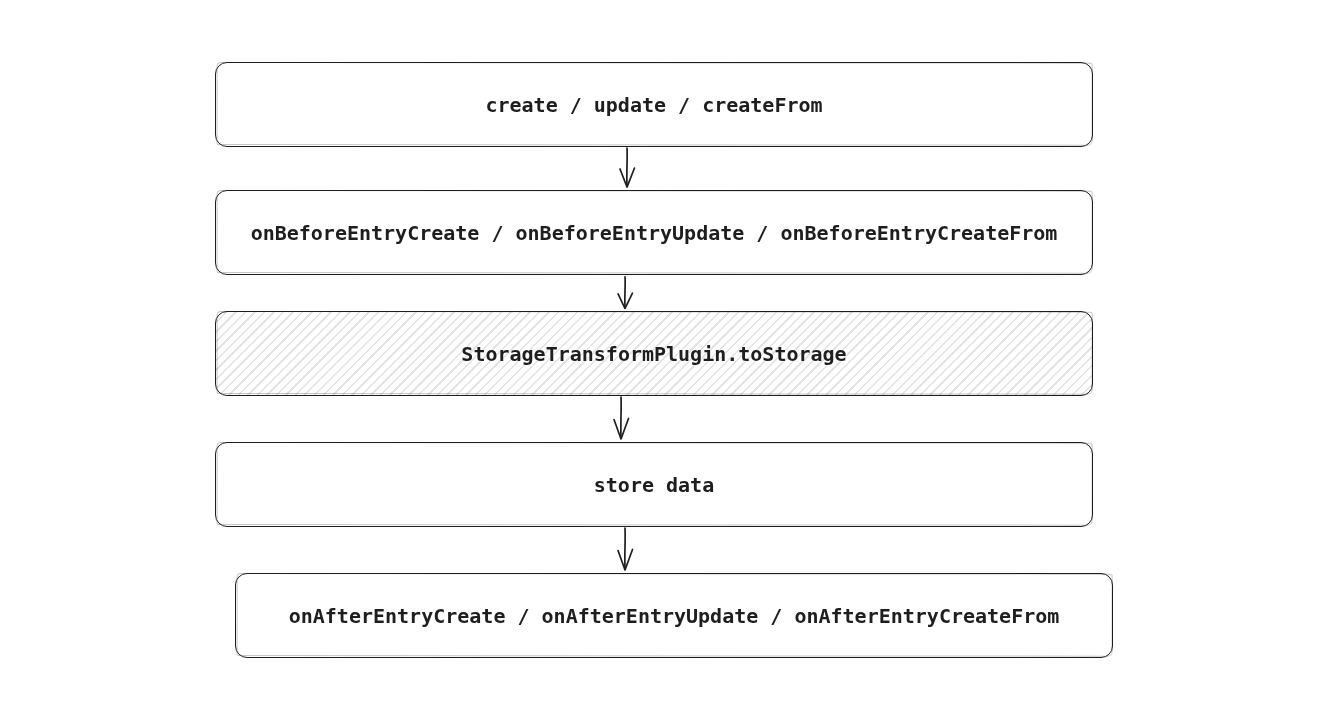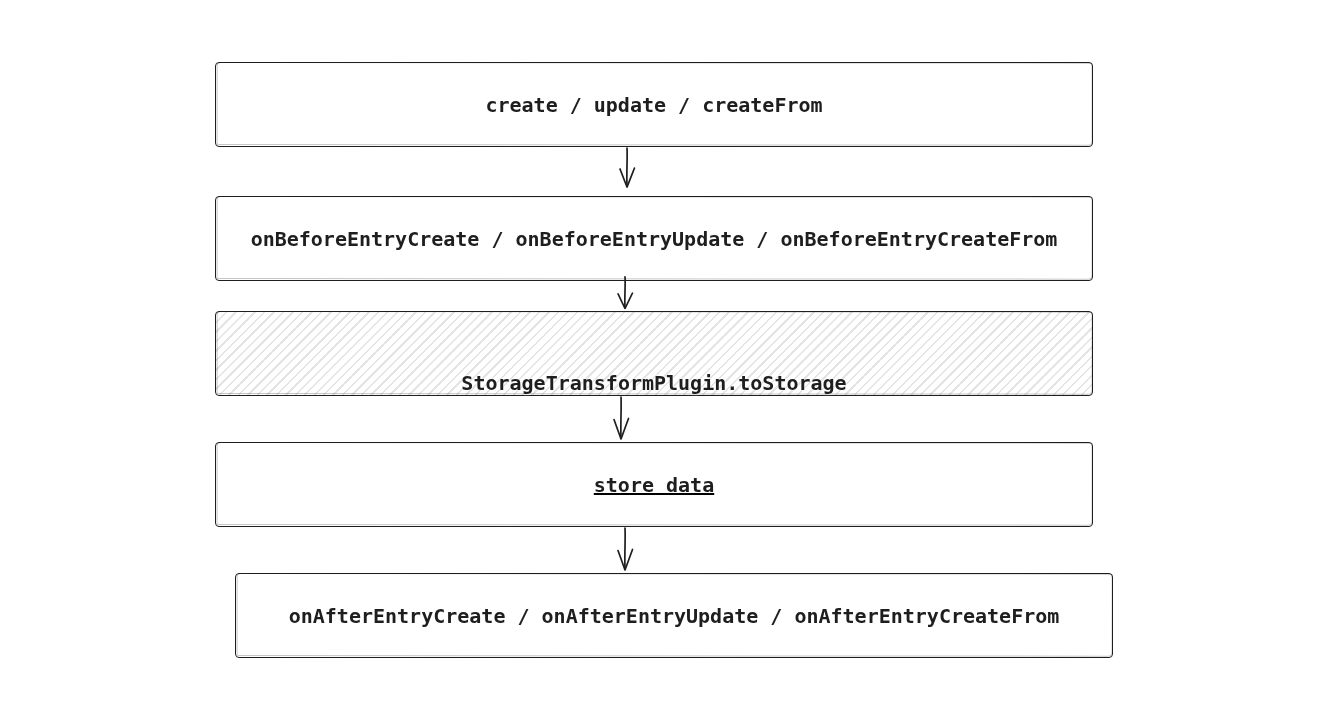--- a/index.html
+++ b/index.html
@@ -15,21 +15,21 @@
     overflow: hidden;
     font-family: "DejaVu Sans Mono", "Liberation Mono", monospace;
   }
   .node {
     position: absolute;
     left: 215px;
     width: 878px;
     height: 85px;
     box-sizing: border-box;
     border: 1.8px solid var(--stroke, #1e1e1e);
-    border-radius: 4px;
+    border-radius: 12px;
     display: flex;
     align-items: center;
     justify-content: center;
     background: #ffffff;
   }
   
   .node::after {
     content: "";
     position: absolute;
     inset: 0;
@@ -39,33 +39,32 @@
     pointer-events: none;
   }
   .node.hatched {
     background-image: repeating-linear-gradient(
       135deg,
       var(--hatch, #e6e6e6) 0px,
       var(--hatch, #e6e6e6) 1.7px,
       transparent 1.7px,
       transparent 6.7px
     );
-    align-items: flex-end;
   }
   .node-label {
     font-size: 20px;
     font-weight: 700;
     color: var(--text, #1e1e1e);
     white-space: nowrap;
     text-shadow: 0 0 2px #ffffff, 0 0 2px #ffffff;
   }
   .node.n1 { top: 62px; }
-  .node.n2 { top: 196px; text-align: right; }
+  .node.n2 { top: 190px; text-align: right; }
   .node.n3 { top: 311px; }
-  .node.n4 { top: 442px; text-decoration: underline; }
+  .node.n4 { top: 442px; }
   .node.n5 { top: 573px; margin-left: 20px; }
 
   .arrow {
     position: absolute;
     width: 24px;
     color: var(--stroke, #1e1e1e);
   }
   .arrow svg {
     display: block;
     width: 100%;

